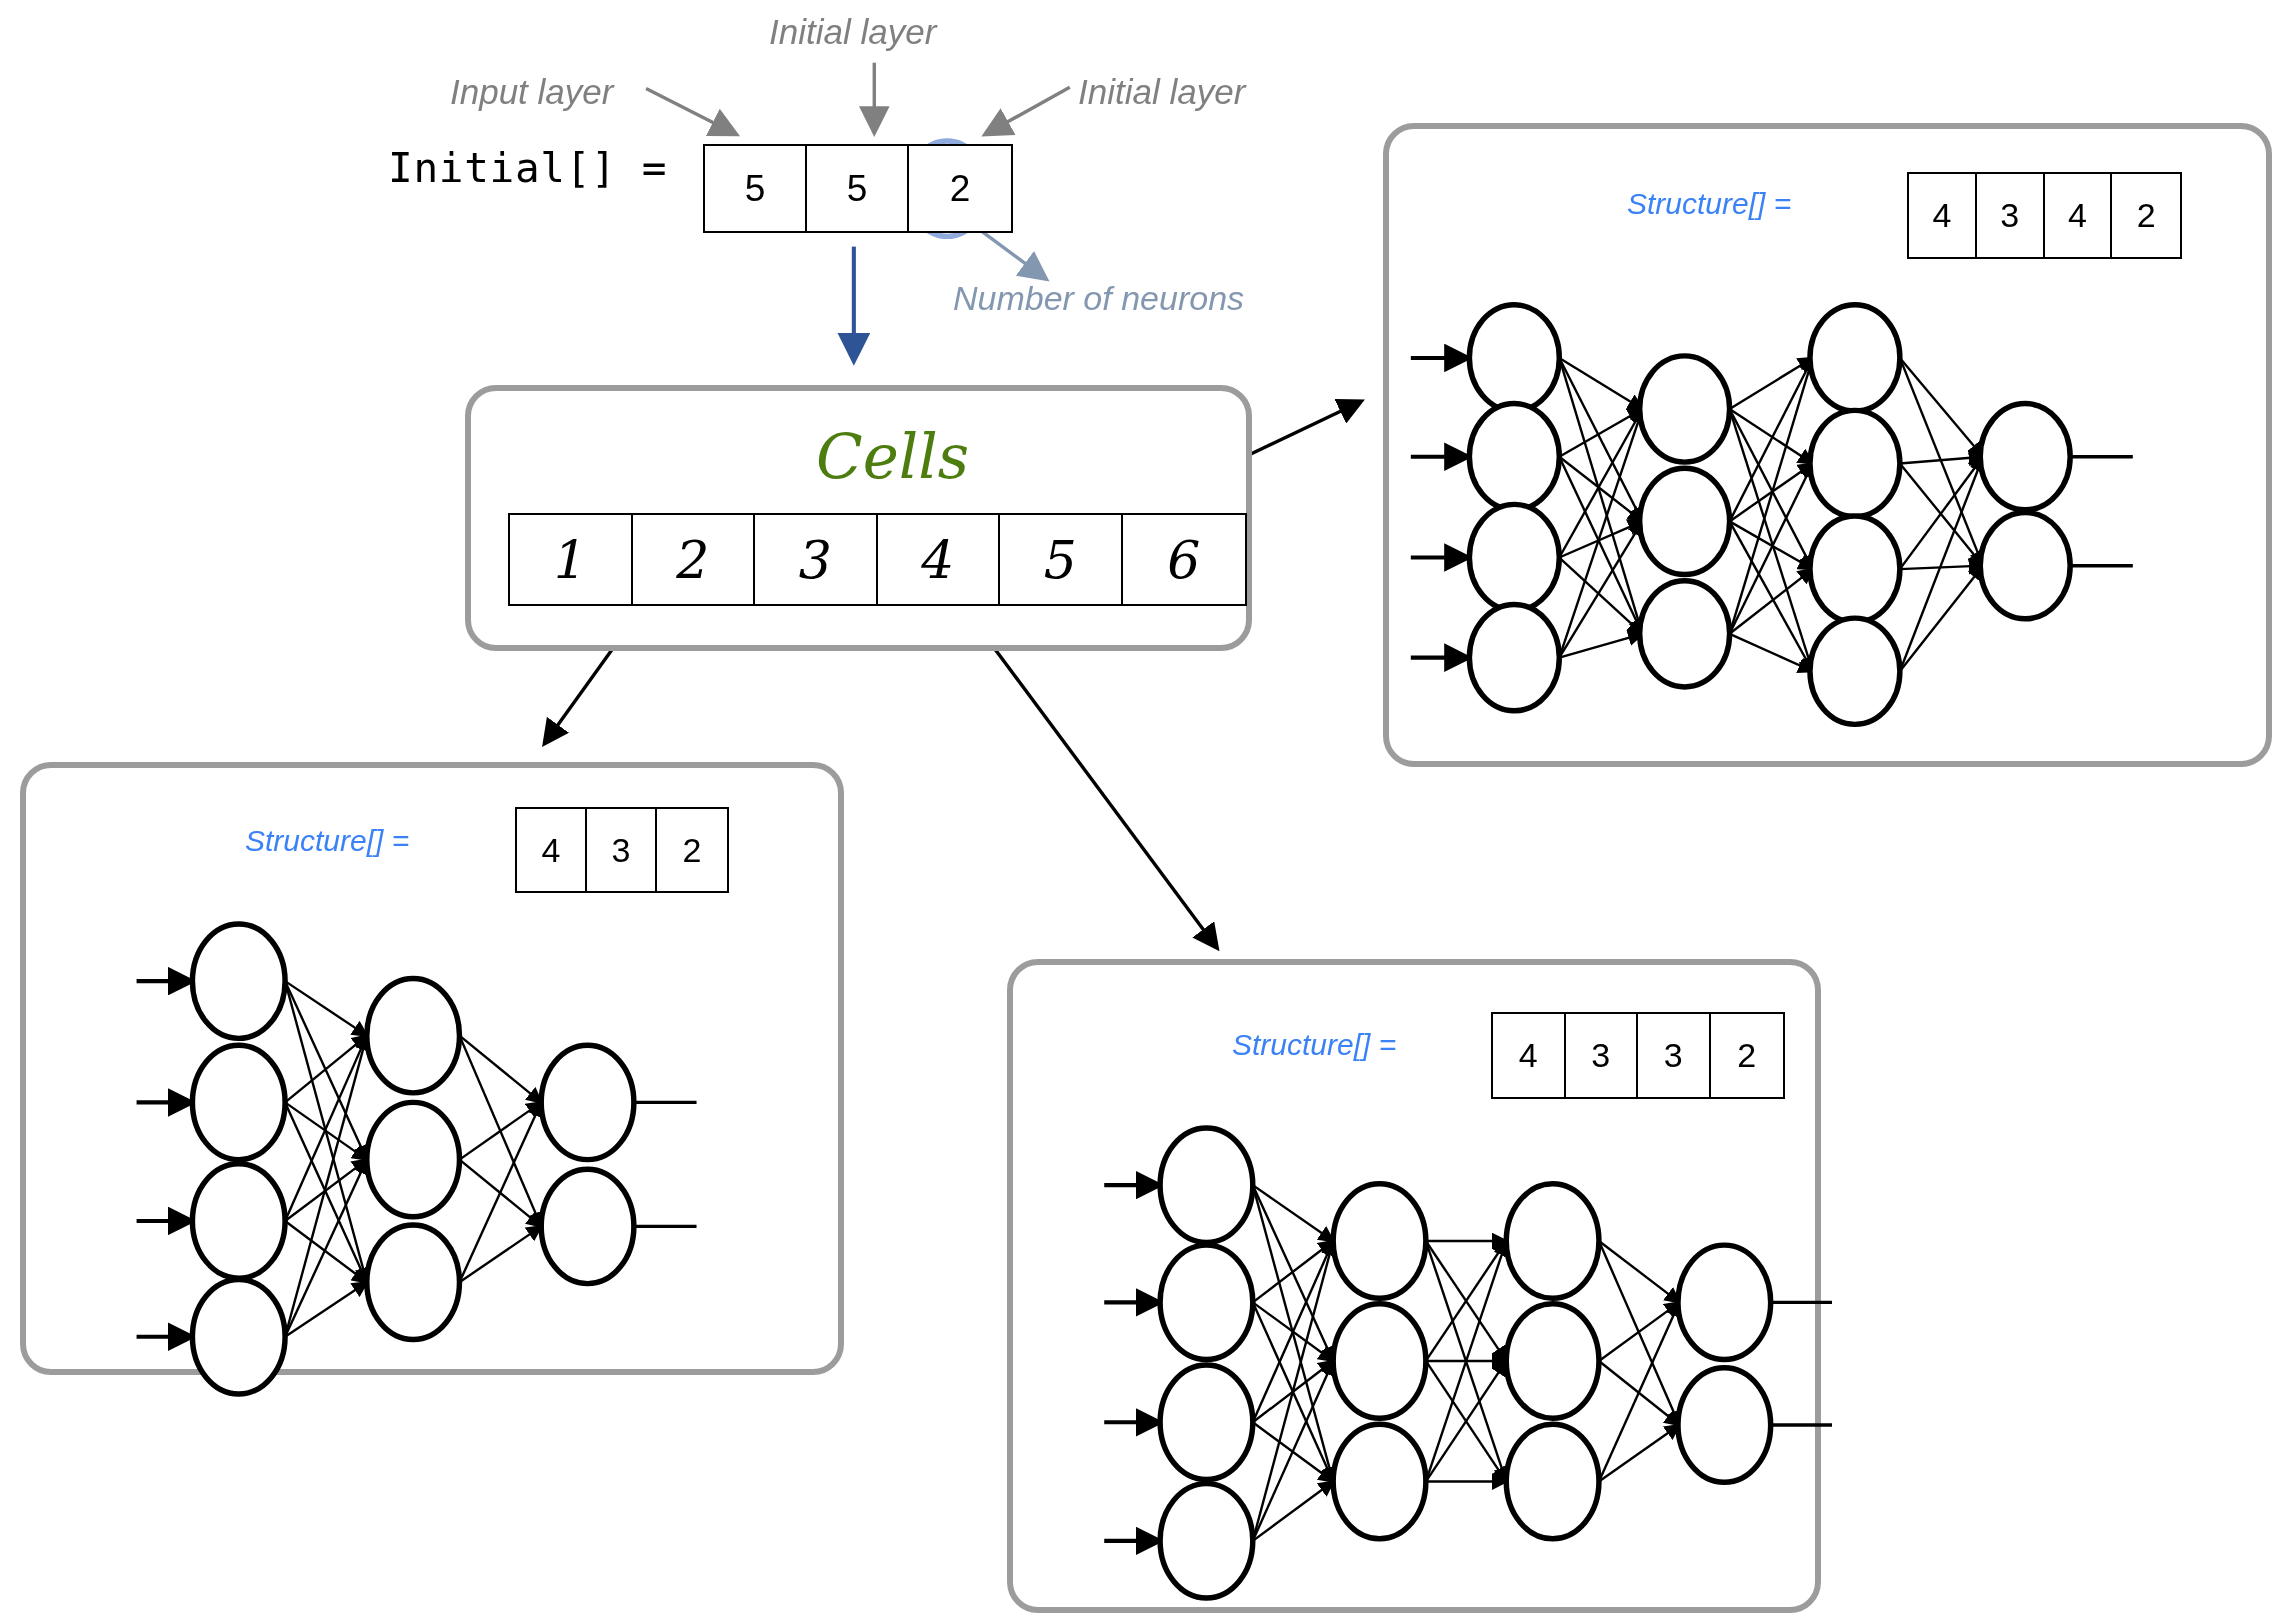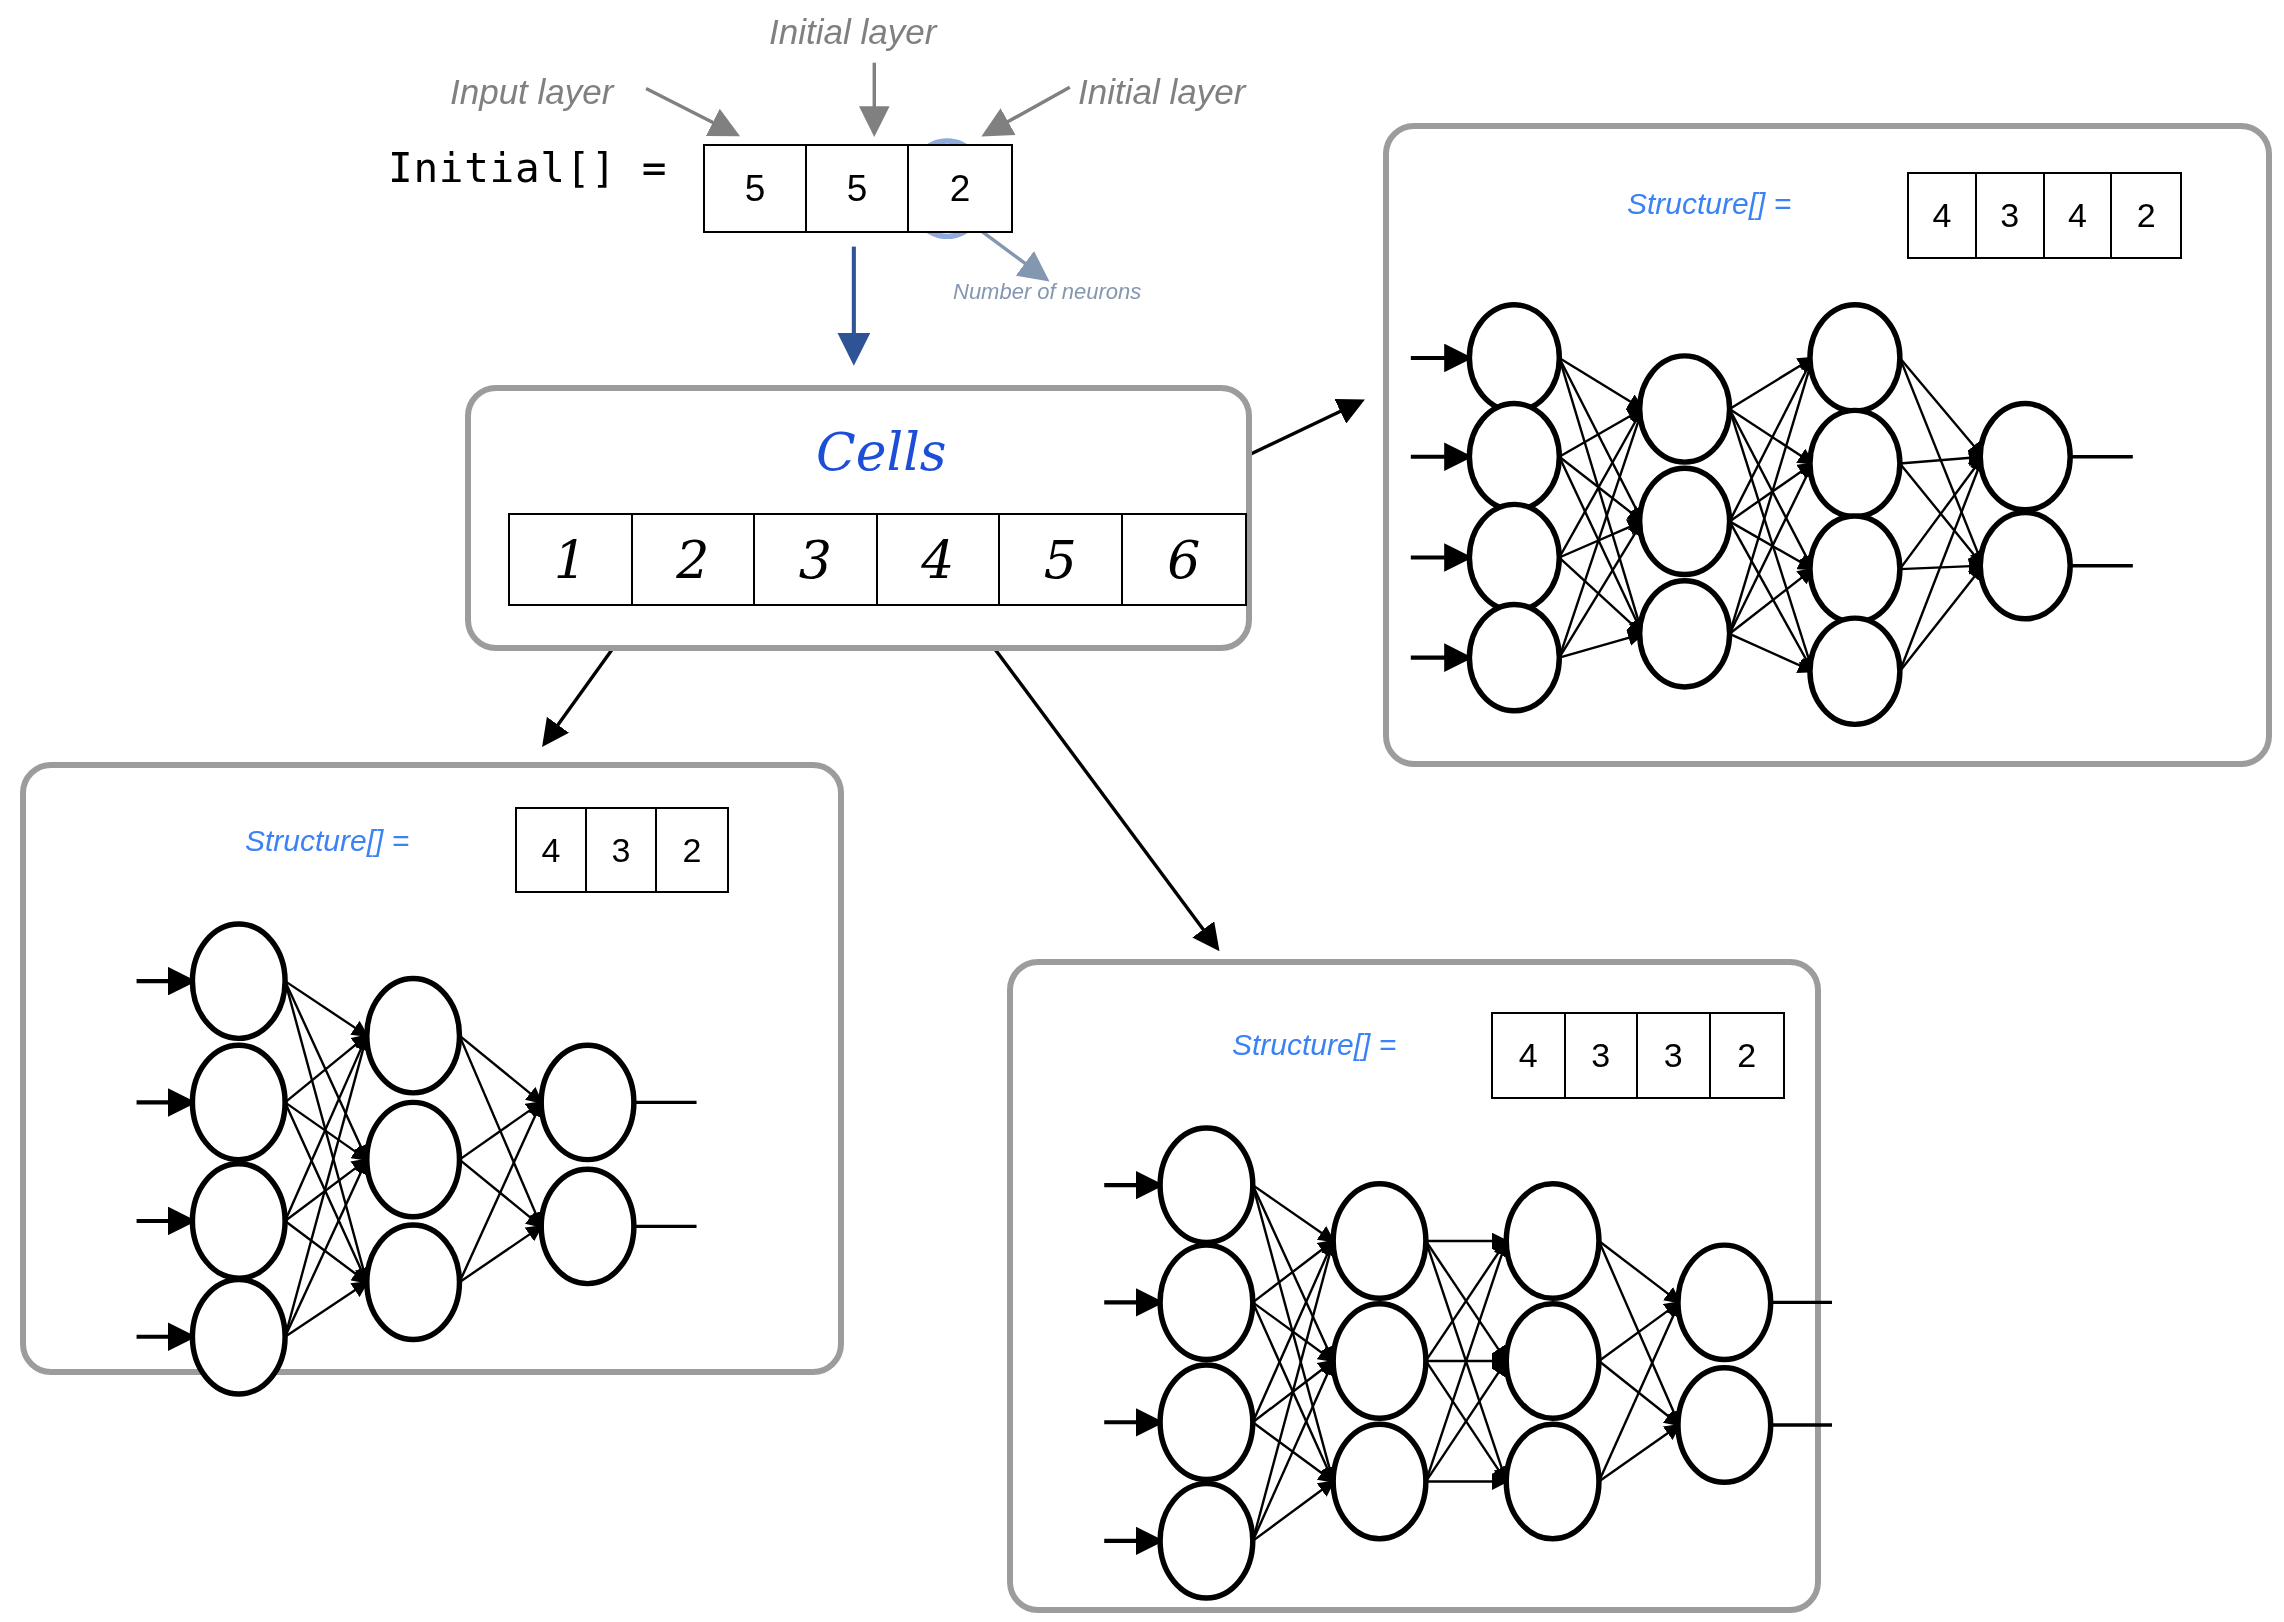--- a/index.html
+++ b/index.html
@@ -77,31 +77,31 @@
     position: absolute;
     white-space: nowrap;
     line-height: 1;
   }
   .lbl-grey  { color: #808080; font-style: italic; }
   .lbl-blue  { color: #8497b0; font-style: italic; }
 
   #lbl-input-layer  { left: 450px;  top: 74px; font-size: 35px; }
   #lbl-hidden-layer { left: 769px; top: 13.6px;  font-size: 35px; }
   #lbl-output-layer { left: 1078px; top: 74px; font-size: 35px; }
-  #lbl-num-neurons  { left: 953px; top: 281px; font-size: 22px; }
+  #lbl-num-neurons  { left: 953px; top: 281px; font-size: 34px; }
 
   #lbl-initial {
     left: 388px; top: 148px;
     font-size: 41px; color: #000000;
     font-family: "DejaVu Sans Mono", monospace;
     letter-spacing: 0.7px;
   }
   #lbl-cells {
     left: 816px; top: 426px;
-    font-size: 52px; font-style: italic; color: #1d4ed8;
+    font-size: 61px; font-style: italic; color: #4d7c0f;
     font-family: "DejaVu Serif", serif;
   }
   .lbl-structure {
     font-size: 30px; font-style: italic; color: #3b82f6;
     font-family: "Liberation Sans", sans-serif;
   }
   #lbl-struct-a { left: 1627px; top: 189px;  }
   #lbl-struct-b { left: 245px;  top: 826px; }
   #lbl-struct-c { left: 1232px; top: 1030px; }
 

